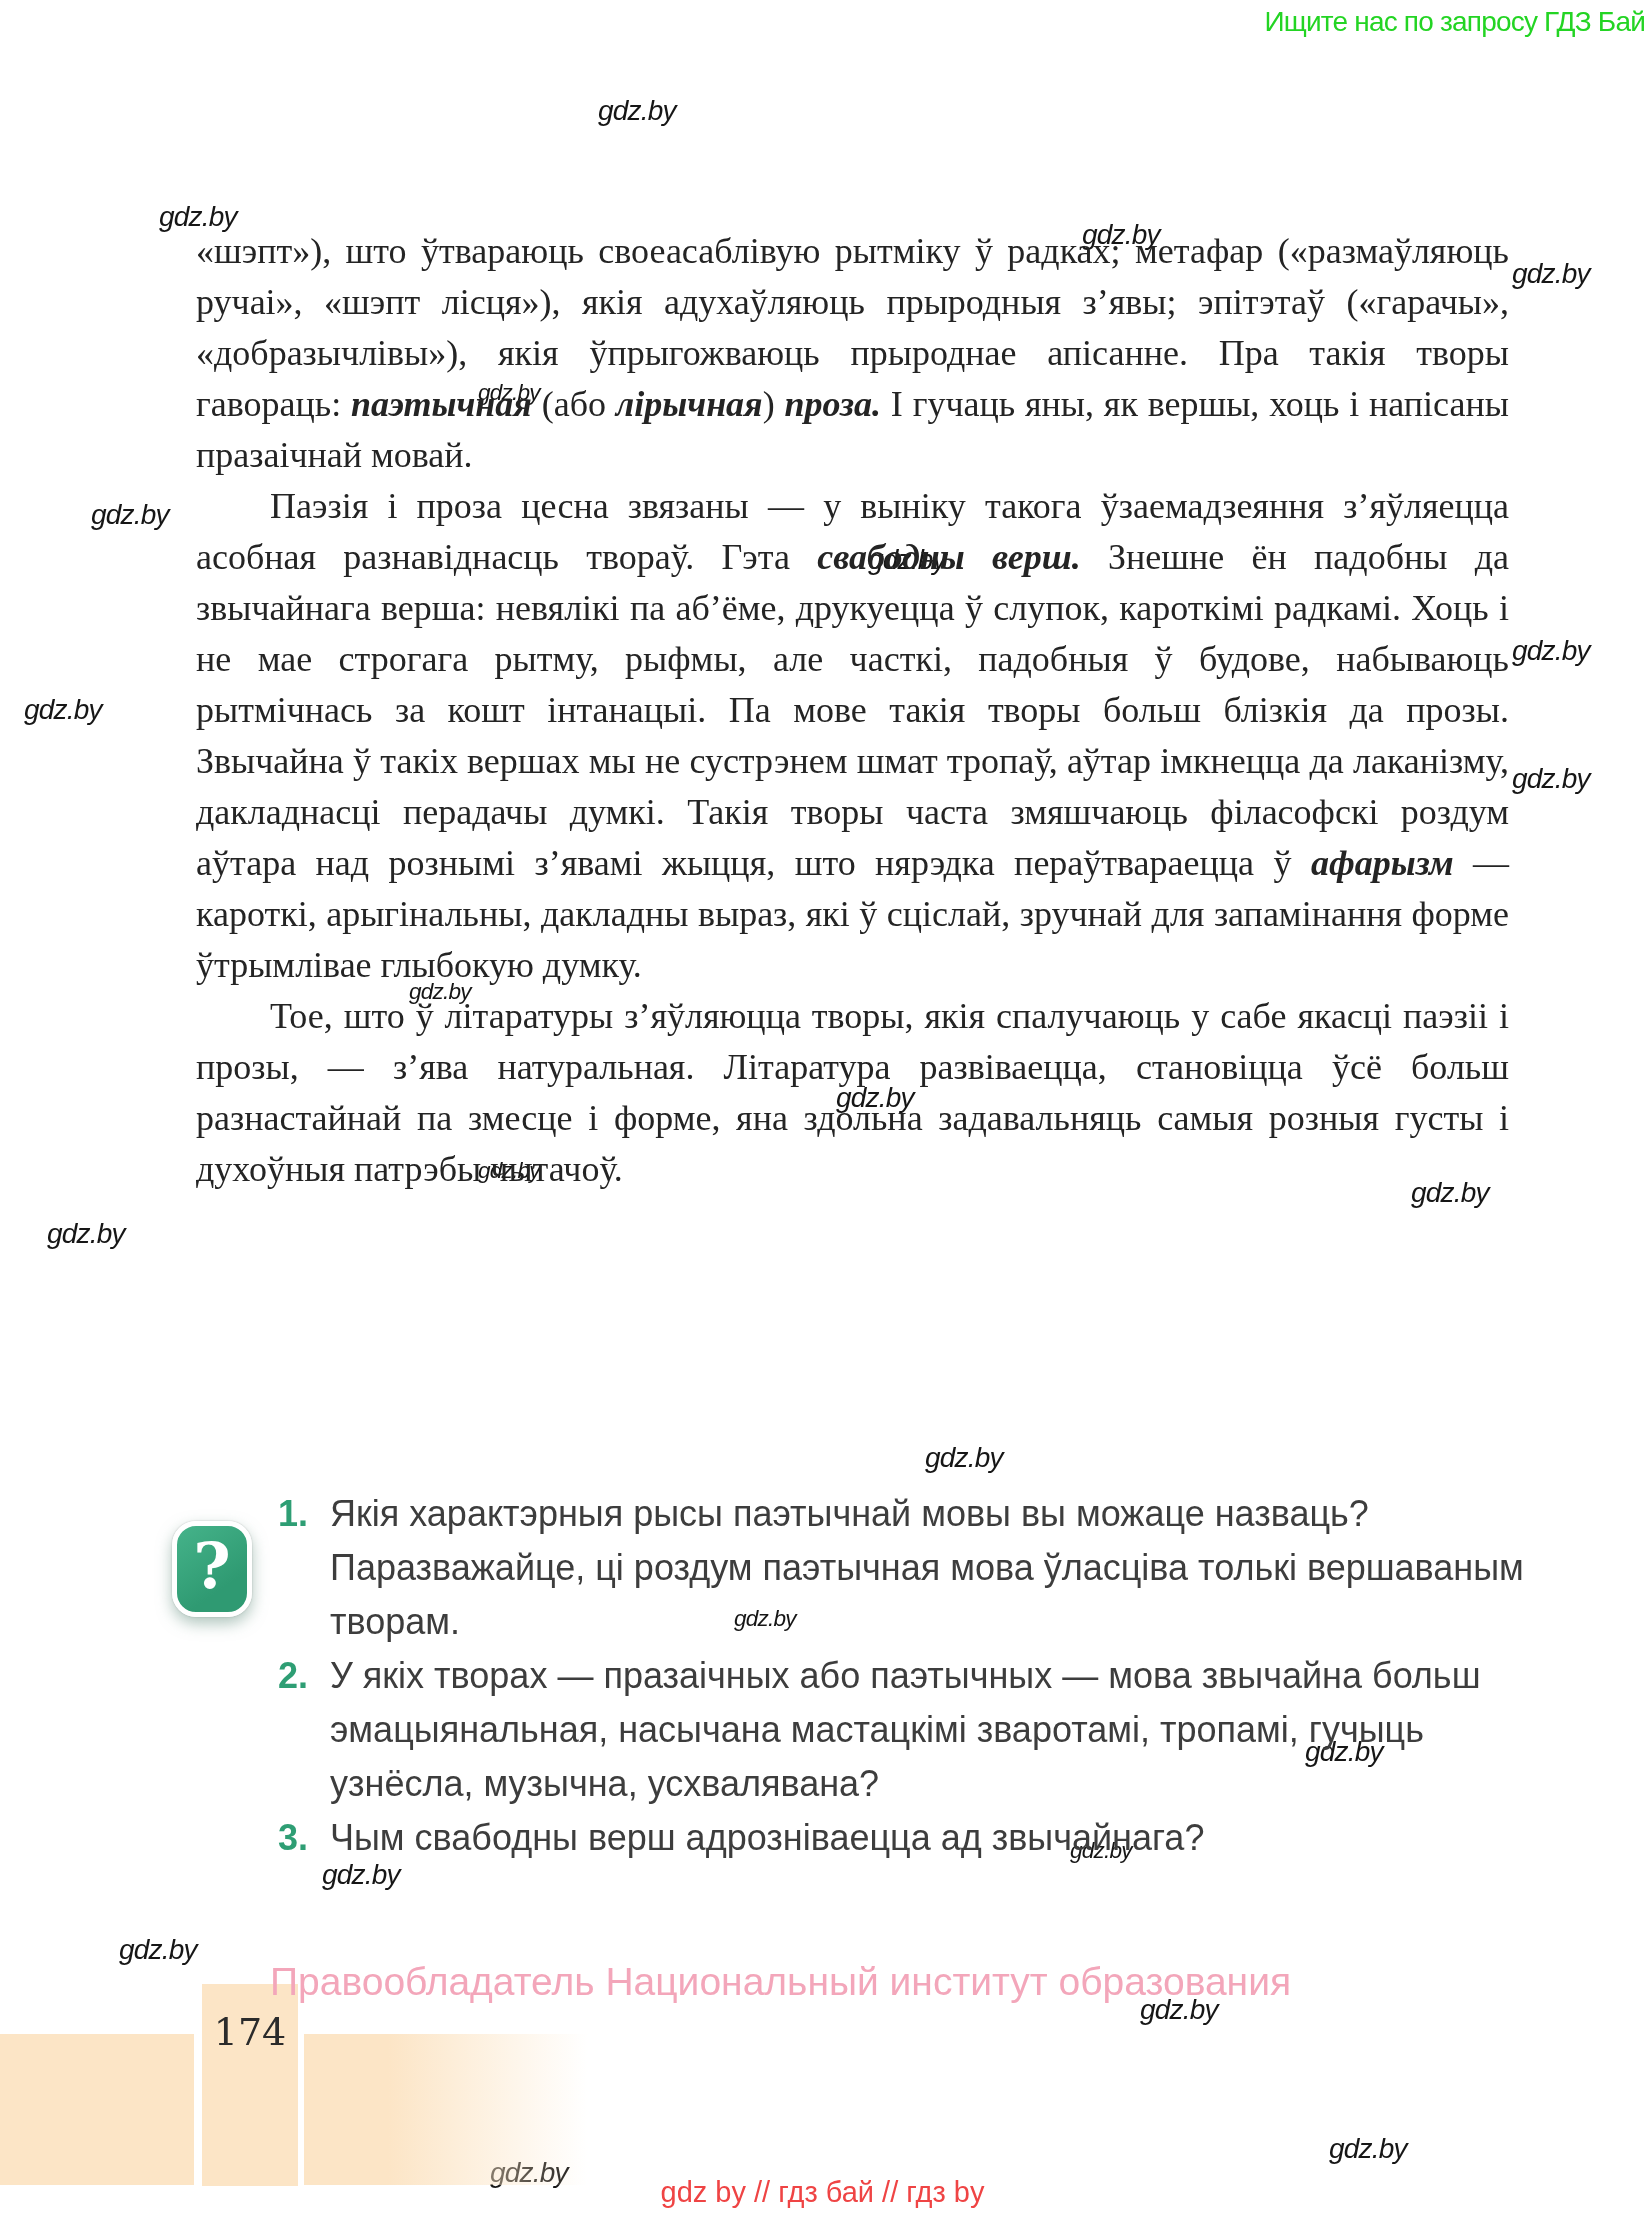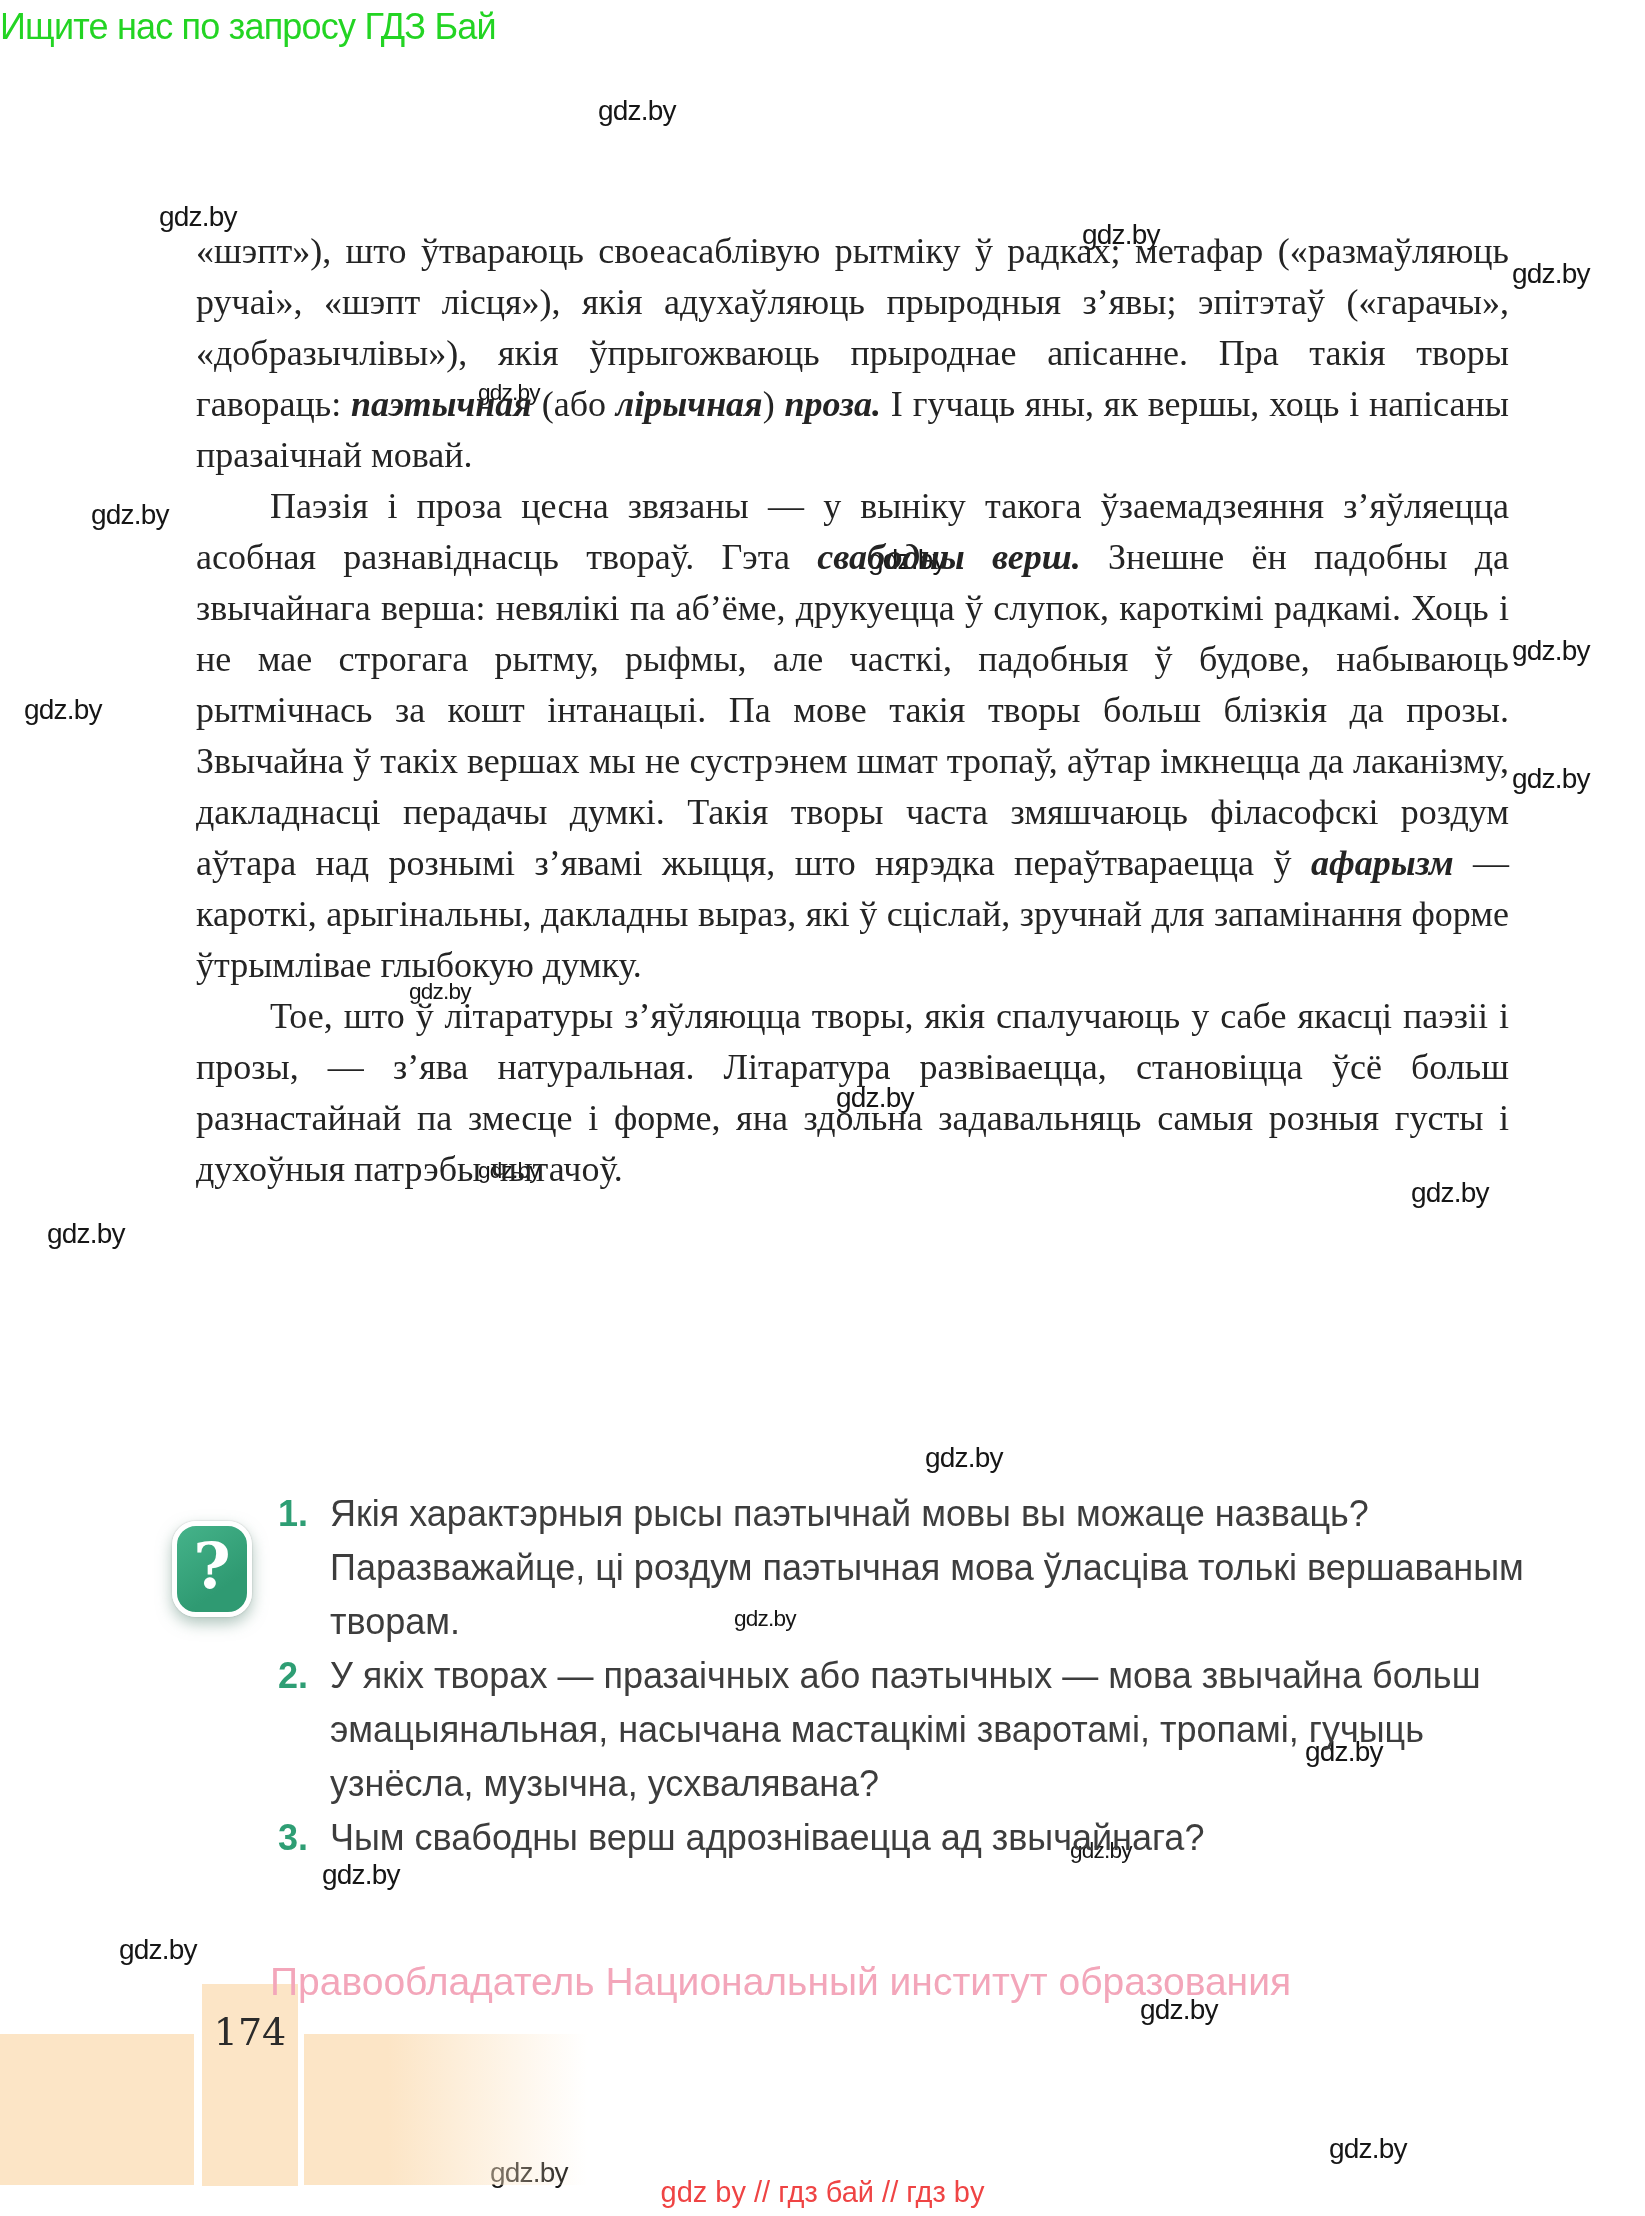--- a/index.html
+++ b/index.html
@@ -8,33 +8,34 @@
     width:1645px;
     height:2216px;
     background:#ffffff;
     overflow:hidden;
     font-family:"Liberation Sans",sans-serif;
     margin:0 auto;
   }
   
   .promo{
     position:absolute;top:6.4px;left:0;width:100%;
-    text-align:left;
+    text-align:right;
     color:#23d423;
-    font-size:36px;
+    font-size:28px;
     letter-spacing:-0.8px;
     white-space:nowrap;
   }
   
   .wm{
     position:absolute;
     color:#161616;
     letter-spacing:-0.8px;
     white-space:nowrap;
     font-family:"Liberation Sans",sans-serif;
+    font-style:italic;
   }
   
   .body-text{
     position:absolute;
     left:196px;top:226px;width:1313px;
     font-family:Liberation Serif, serif;
     font-size:36px;
     line-height:51px;
     color:#242424;
     text-align:justify;

